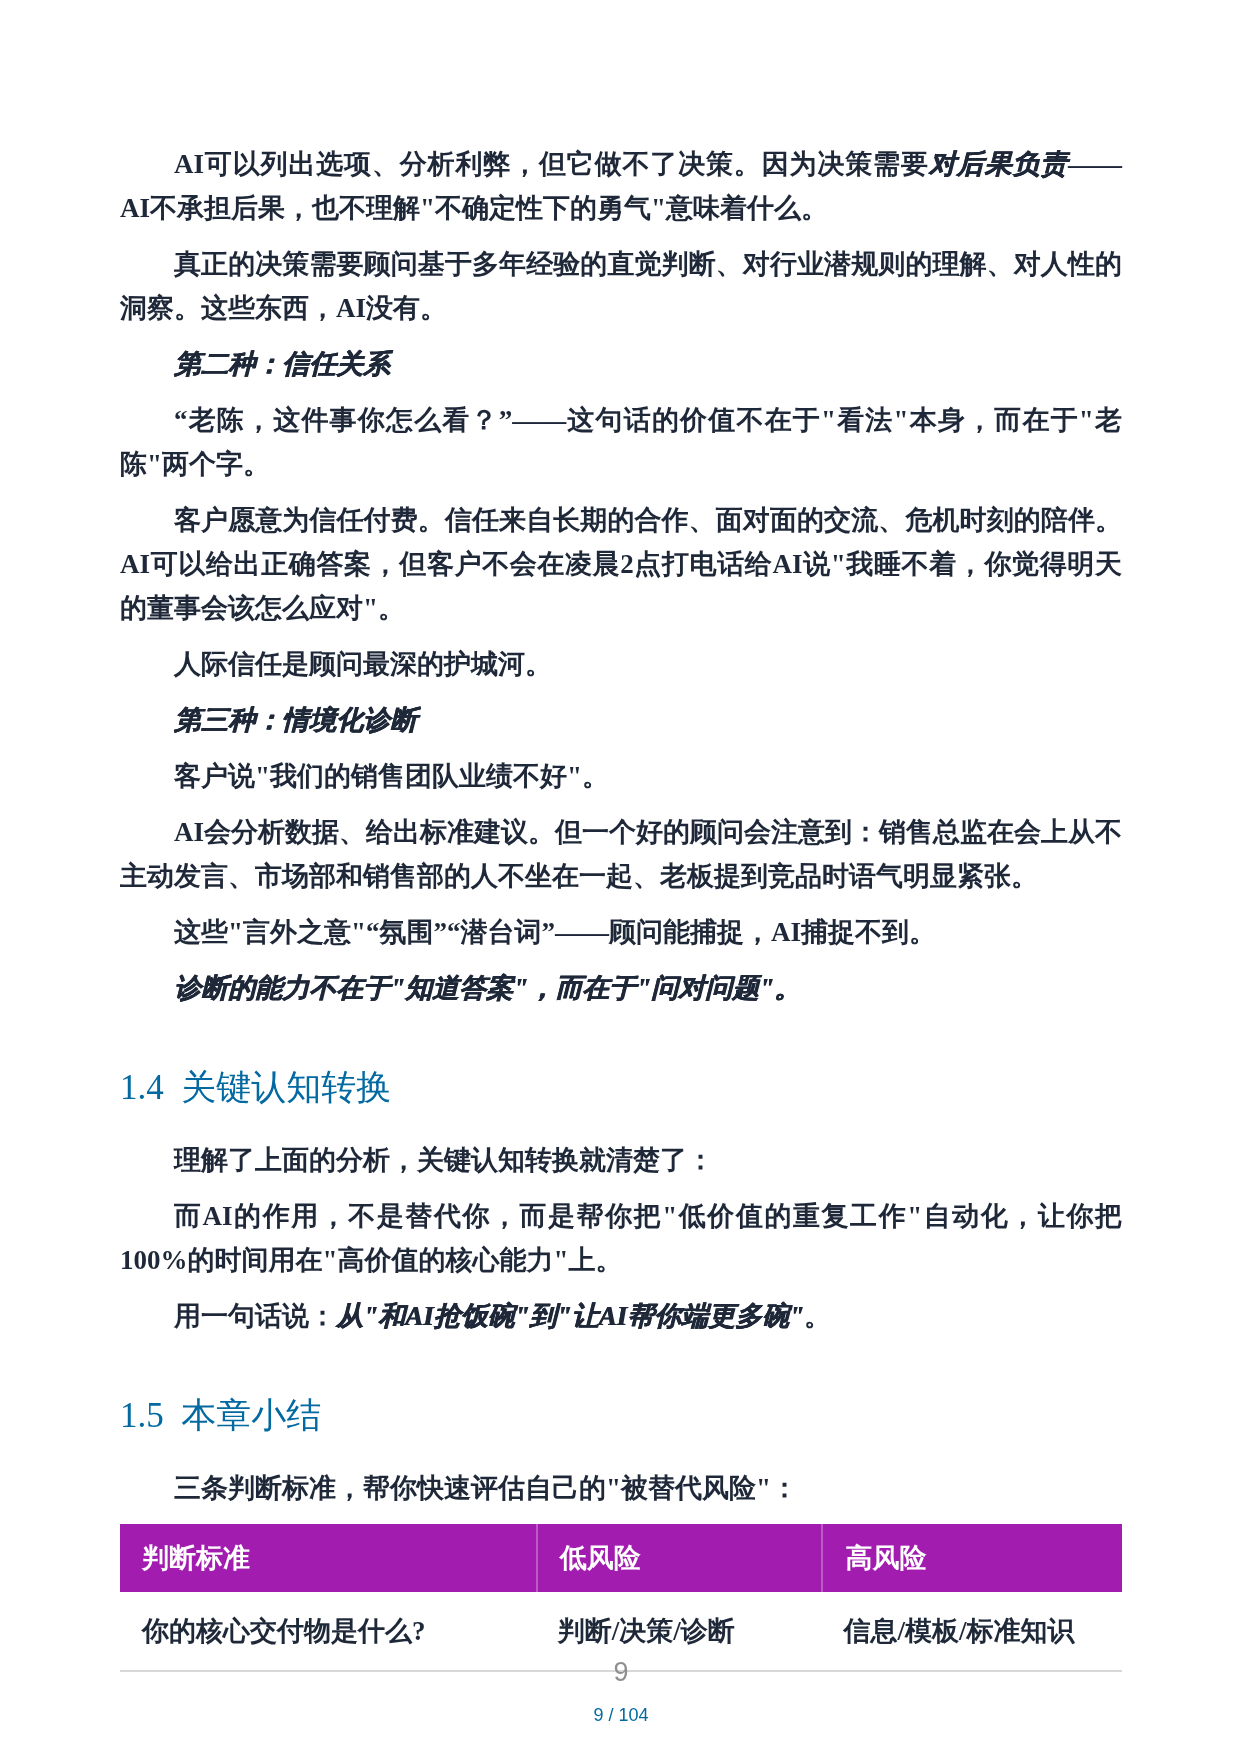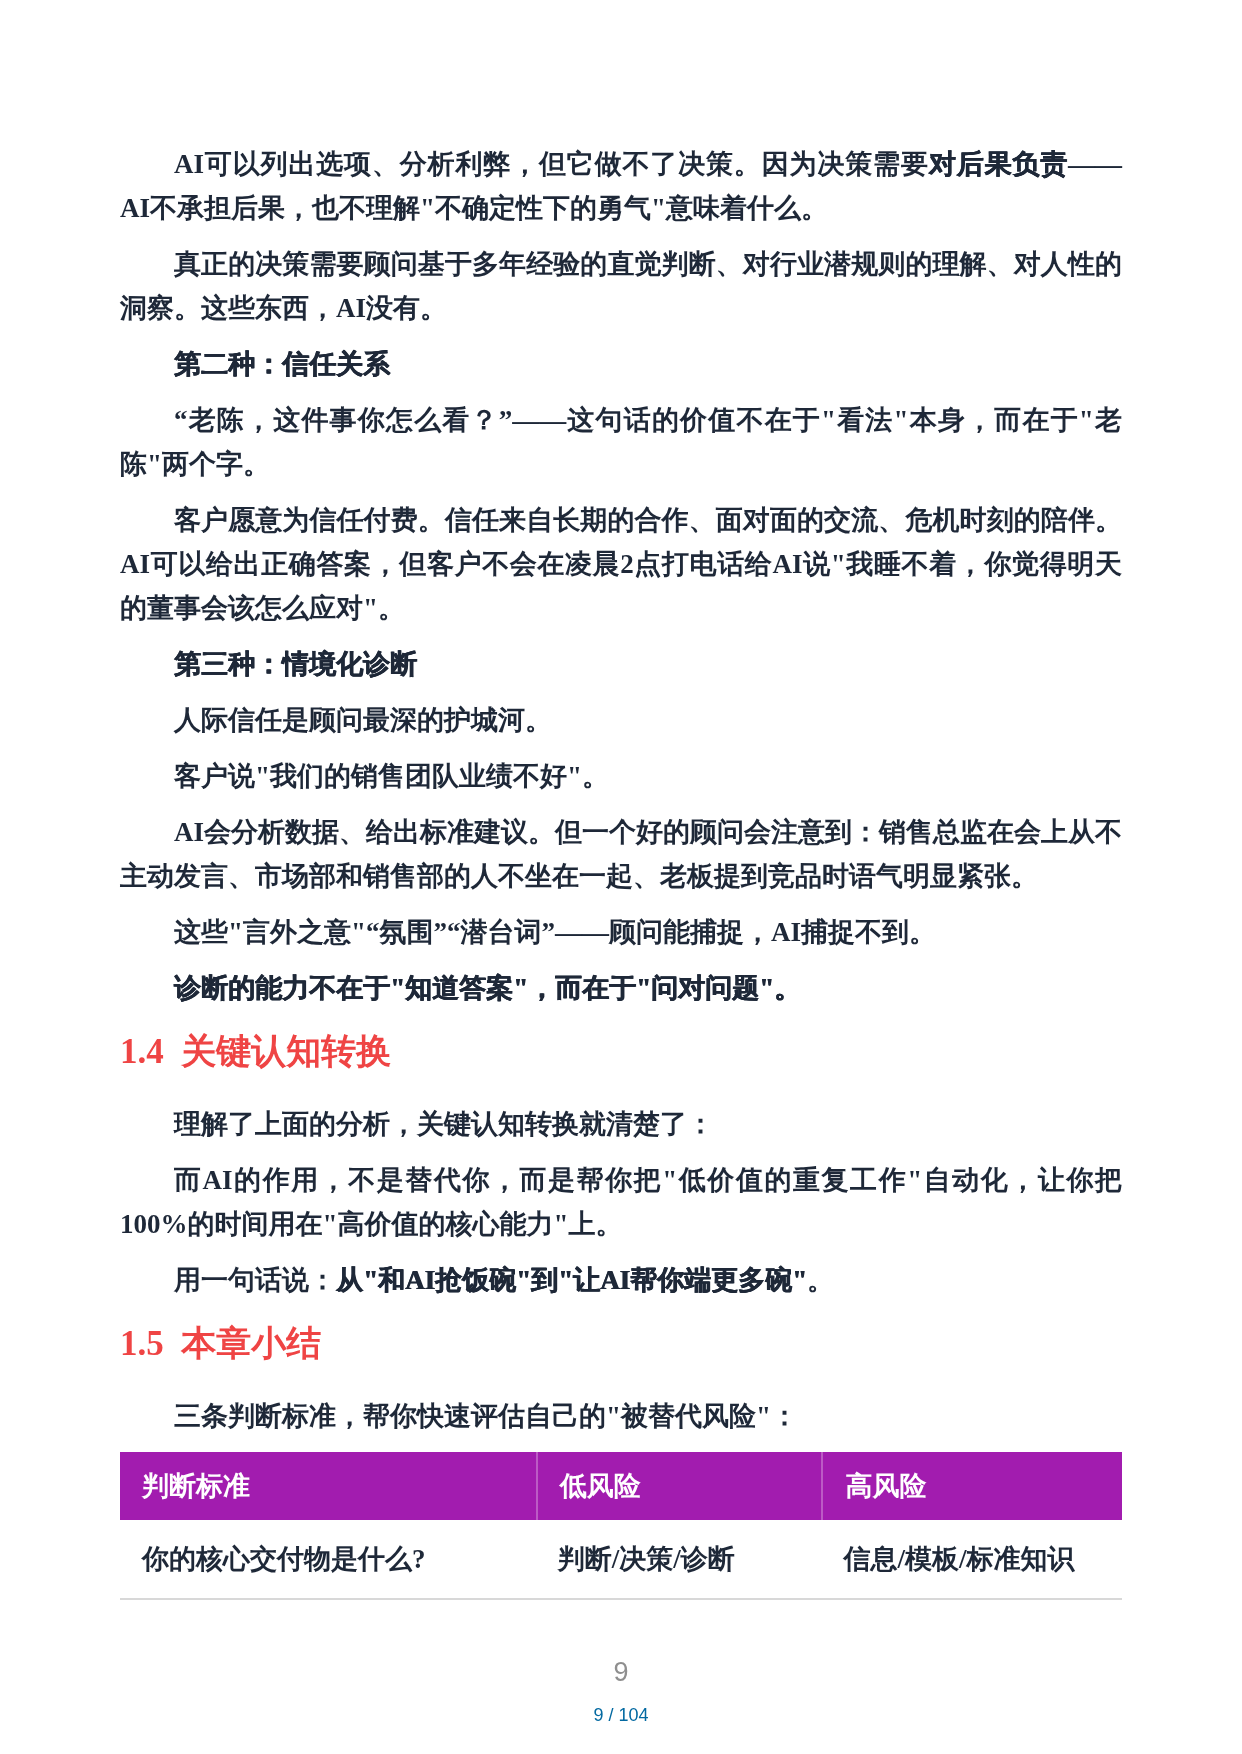--- a/index.html
+++ b/index.html
@@ -20,27 +20,28 @@
     margin:0 0 12px 0;
     font-size:27px;
     line-height:44px;
     font-weight:bold;
     text-align:justify;
     text-indent:54px;
     color:#1e2838;
   }
   .doc-body p .em{
     text-shadow:0.7px 0 0 currentColor, 0 0.4px 0 currentColor;
+    font-style:italic;
   }
   .doc-body h2{
-    margin:20px 0 28px 0;
+    margin:56px 0 28px 0;
     font-size:35px;
     line-height:44px;
-    font-weight:bold;
-    color:#ef4444;
+    font-weight:normal;
+    color:#0369a1;
     white-space:pre-wrap;
     text-indent:0;
   }
   table.risk{
     width:100%;
     border-collapse:separate;
     border-spacing:0;
     margin-top:14px;
   }
   table.risk th{
@@ -90,22 +91,22 @@
 </head>
 <body>
 
 <div class="page">
   <main class="doc-body">
       <p><span>AI可以列出选项、分析利弊，但它做不了决策。因为决策需要</span><span class="em">对后果负责</span><span>——AI不承担后果，也不理解"不确定性下的勇气"意味着什么。</span></p>
       <p><span>真正的决策需要顾问基于多年经验的直觉判断、对行业潜规则的理解、对人性的洞察。这些东西，AI没有。</span></p>
       <p><span class="em">第二种：信任关系</span></p>
       <p><span>“老陈，这件事你怎么看？”——这句话的价值不在于"看法"本身，而在于"老陈"两个字。</span></p>
       <p><span>客户愿意为信任付费。信任来自长期的合作、面对面的交流、危机时刻的陪伴。AI可以给出正确答案，但客户不会在凌晨2点打电话给AI说"我睡不着，你觉得明天的董事会该怎么应对"。</span></p>
+      <p><span>人际信任是顾问最深的护城河。</span></p>
       <p><span class="em">第三种：情境化诊断</span></p>
-      <p><span>人际信任是顾问最深的护城河。</span></p>
       <p><span>客户说"我们的销售团队业绩不好"。</span></p>
       <p><span>AI会分析数据、给出标准建议。但一个好的顾问会注意到：销售总监在会上从不主动发言、市场部和销售部的人不坐在一起、老板提到竞品时语气明显紧张。</span></p>
       <p><span>这些"言外之意"“氛围”“潜台词”——顾问能捕捉，AI捕捉不到。</span></p>
       <p><span class="em">诊断的能力不在于"知道答案"，而在于"问对问题"。</span></p>
       <h2>1.4  关键认知转换</h2>
       <p><span>理解了上面的分析，关键认知转换就清楚了：</span></p>
       <p><span>而AI的作用，不是替代你，而是帮你把"低价值的重复工作"自动化，让你把100%的时间用在"高价值的核心能力"上。</span></p>
       <p><span>用一句话说：</span><span class="em">从"和AI抢饭碗"到"让AI帮你端更多碗"</span><span>。</span></p>
       <h2>1.5  本章小结</h2>
       <p><span>三条判断标准，帮你快速评估自己的"被替代风险"：</span></p>

